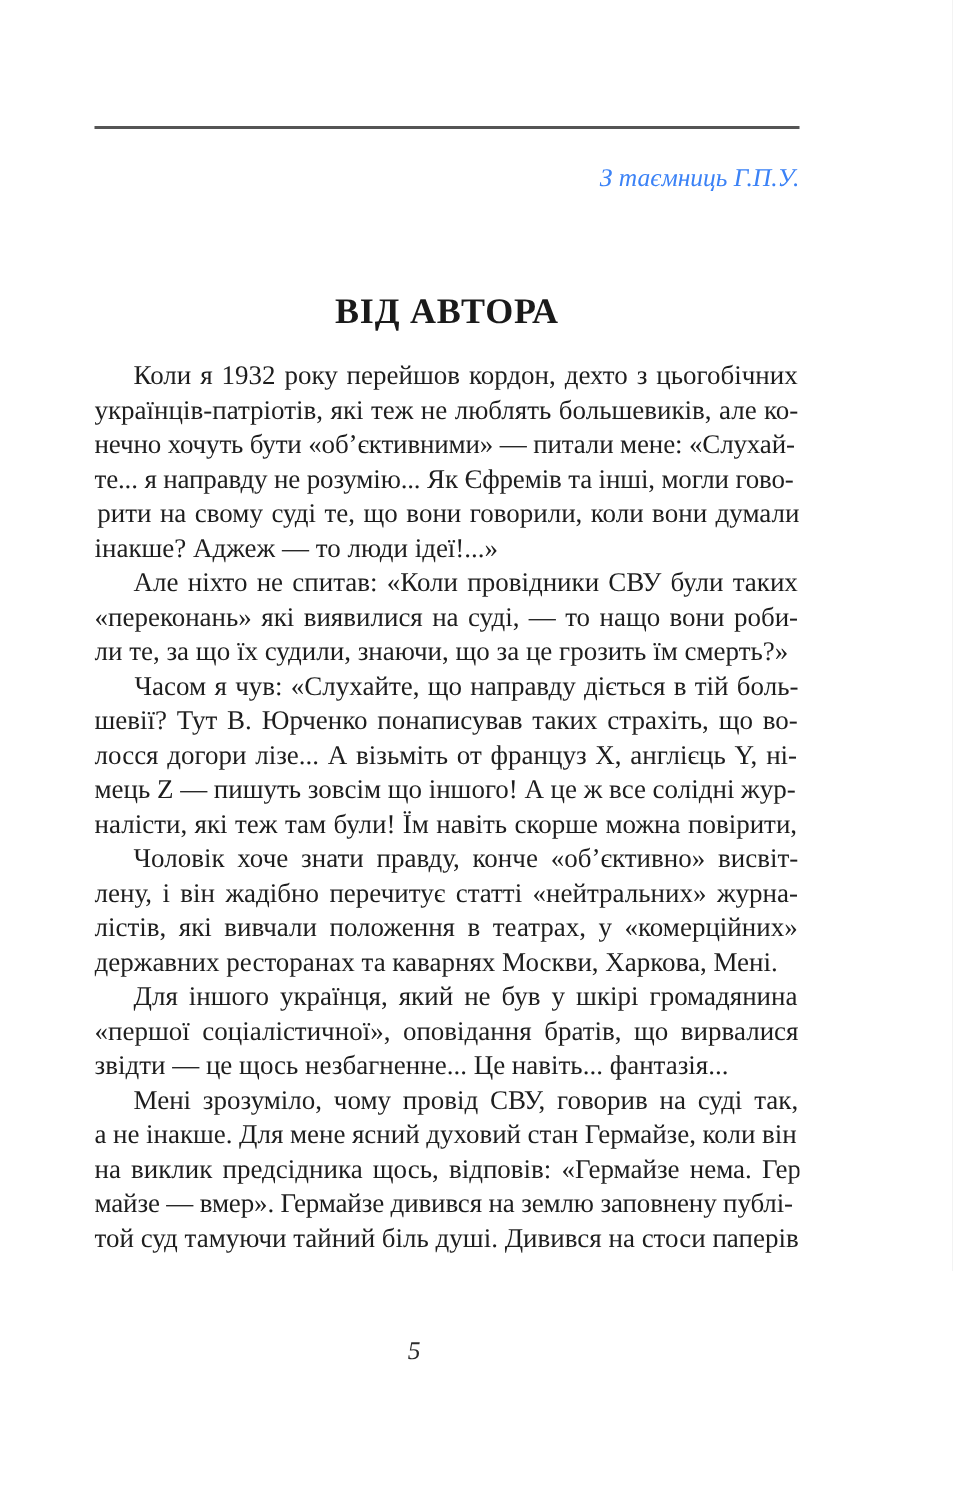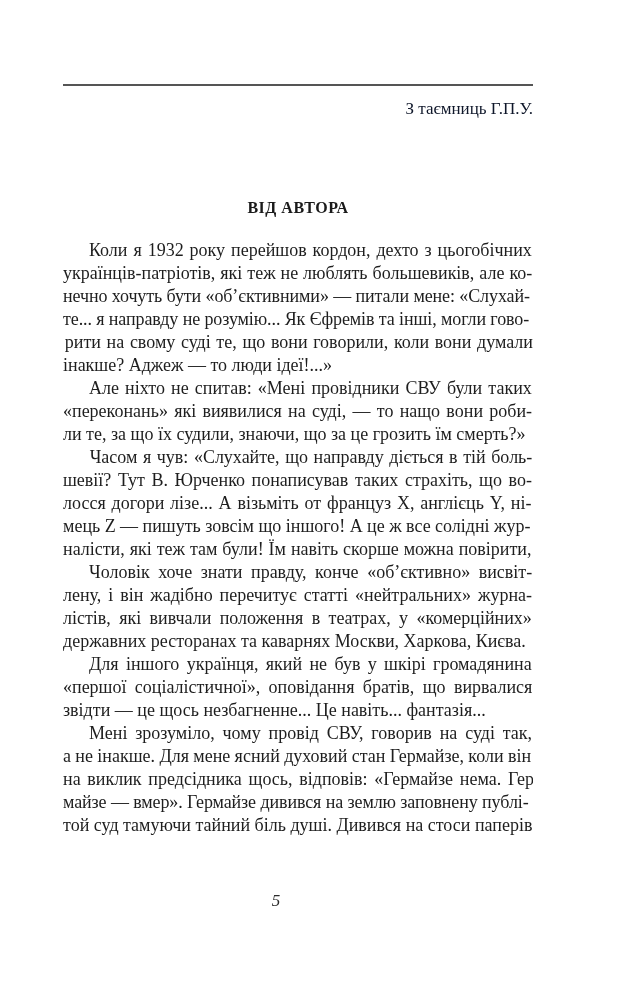--- a/index.html
+++ b/index.html
@@ -17,36 +17,37 @@
     position: absolute;
     left: 63px;
     top: 84px;
     width: 470px;
     height: 1.5px;
     background: #555555;
   }
   .running-header {
     position: absolute;
     left: 63px;
-    top: 99px;
+    top: 109px;
     width: 470px;
     text-align: right;
+    font-style: italic;
     font-size: 17px;
     line-height: 20px;
-    color: #0f172a;
+    color: #3b82f6;
   }
   .chapter-title {
     position: absolute;
     left: 63px;
     top: 197px;
     width: 470px;
     margin: 0;
     text-align: center;
     font-weight: bold;
-    font-size: 16px;
+    font-size: 24px;
     line-height: 22px;
     letter-spacing: 0.5px;
     color: #1a1a1a;
   }
   .body-text {
     position: absolute;
     left: 63px;
     top: 239px;
     width: 470px;
     font-size: 18px;
@@ -80,36 +81,36 @@
   <div class="body-text">
       <div class="para">
         <div class="line" style="word-spacing: 1.45px;">Коли я 1932 року перейшов кордон, дехто з цьогобічних</div>
         <div class="line" style="word-spacing: 0.45px;">українців-патріотів, які теж не люблять большевиків, але ко-</div>
         <div class="line" style="letter-spacing: -0.1px;">нечно хочуть бути «об’єктивними» — питали мене: «Слухай-</div>
         <div class="line" style="letter-spacing: -0.1px;">те... я направду не розумію... Як Єфремів та інші, могли гово-</div>
         <div class="line" style="word-spacing: 1.15px; text-align: right;">рити на свому суді те, що вони говорили, коли вони думали</div>
         <div class="line last">інакше? Аджеж — то люди ідеї!...»</div>
       </div>
       <div class="para">
-        <div class="line" style="word-spacing: 1.65px;">Але ніхто не спитав: «Мені провідники СВУ були таких</div>
+        <div class="line" style="word-spacing: 1.65px;">Але ніхто не спитав: «Коли провідники СВУ були таких</div>
         <div class="line" style="word-spacing: 1.75px;">«переконань» які виявилися на суді, — то нащо вони роби-</div>
         <div class="line last">ли те, за що їх судили, знаючи, що за це грозить їм смерть?»</div>
       </div>
       <div class="para">
         <div class="line" style="word-spacing: 1.05px; text-align: center;">Часом я чув: «Слухайте, що направду діється в тій боль-</div>
         <div class="line" style="word-spacing: 2.05px;">шевії? Тут В. Юрченко понаписував таких страхіть, що во-</div>
         <div class="line" style="word-spacing: 1.35px;">лосся догори лізе... А візьміть от француз X, англієць Y, ні-</div>
         <div class="line" style="word-spacing: -0.05px;">мець Z — пишуть зовсім що іншого! А це ж все солідні жур-</div>
         <div class="line" style="word-spacing: 0.45px;">налісти, які теж там були! Їм навіть скорше можна повірити,</div>
       </div>
       <div class="para">
         <div class="line" style="word-spacing: 4.05px;">Чоловік хоче знати правду, конче «об’єктивно» висвіт-</div>
         <div class="line" style="word-spacing: 2.45px;">лену, і він жадібно перечитує статті «нейтральних» журна-</div>
         <div class="line" style="word-spacing: 3.85px;">лістів, які вивчали положення в театрах, у «комерційних»</div>
-        <div class="line last">державних ресторанах та каварнях Москви, Харкова, Києва.</div>
+        <div class="line last">державних ресторанах та каварнях Москви, Харкова, Мені.</div>
       </div>
       <div class="para">
         <div class="line" style="word-spacing: 2.85px;">Для іншого українця, який не був у шкірі громадянина</div>
         <div class="line" style="word-spacing: 3.85px;">«першої соціалістичної», оповідання братів, що вирвалися</div>
         <div class="line last">звідти — це щось незбагненне... Це навіть... фантазія...</div>
       </div>
       <div class="para">
         <div class="line" style="word-spacing: 3.35px;">Мені зрозуміло, чому провід СВУ, говорив на суді так,</div>
         <div class="line" style="word-spacing: -0.15px;">а не інакше. Для мене ясний духовий стан Гермайзе, коли він</div>
         <div class="line" style="word-spacing: 2.25px;">на виклик предсідника щось, відповів: «Гермайзе нема. Гер-</div>

